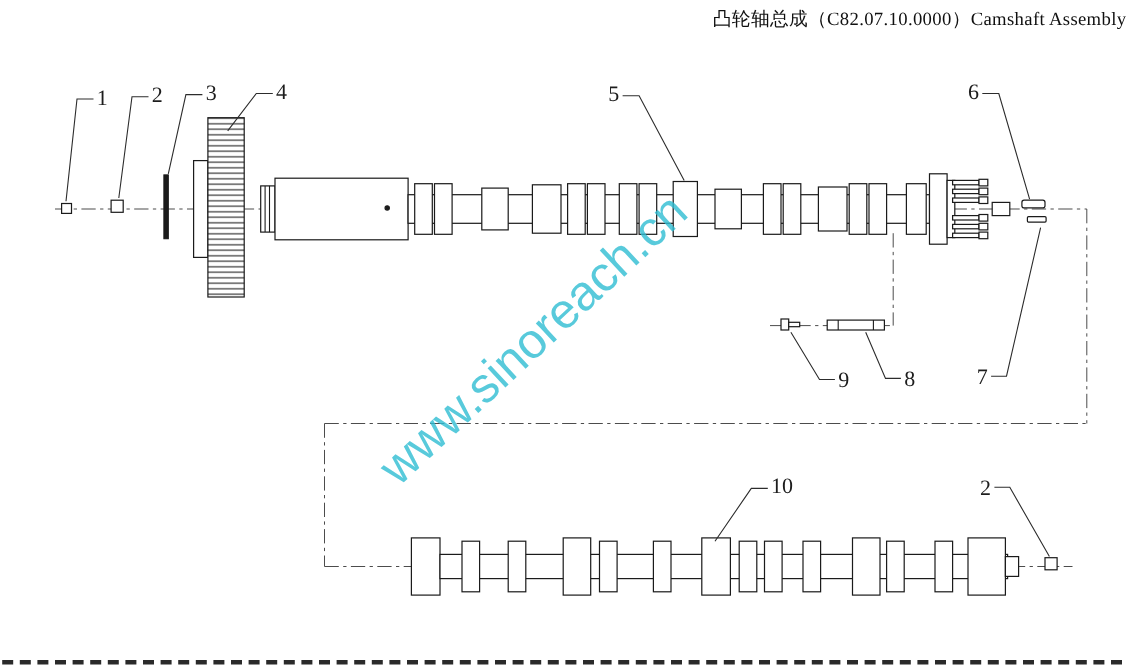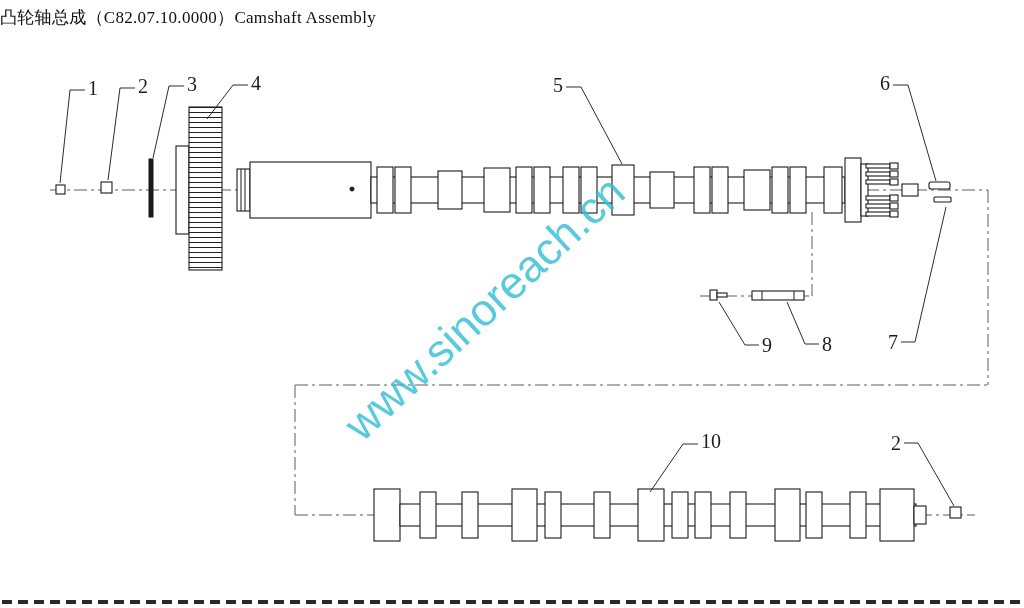--- a/index.html
+++ b/index.html
@@ -1,21 +1,21 @@
 <!DOCTYPE html>
 <html><head>
 <meta charset="utf-8">
 <style>
   * { margin:0; padding:0; box-sizing:border-box; }
   html,body { width:1024px; height:608px; background:#ffffff; overflow:hidden; }
   body { font-family:"Liberation Serif", serif; }
   .page { position:relative; width:1024px; height:608px; background:#fff; }
   .title {
     position:absolute; top:6px; left:0; width:100%;
-    text-align:left; font-size:17px; color:#101010; letter-spacing:.3px;
+    text-align:right; font-size:17px; color:#101010; letter-spacing:.3px;
   }
   .watermark {
     position:absolute; left:352px; top:406px;
     font-family:"Liberation Sans", sans-serif;
     font-size:45px; font-weight:400; white-space:nowrap;
     color:#2fbdd3; opacity:.8;
     transform:rotate(-43deg); transform-origin:0 50%;
     pointer-events:none;
   }
   svg.drawing { position:absolute; inset:0; }

